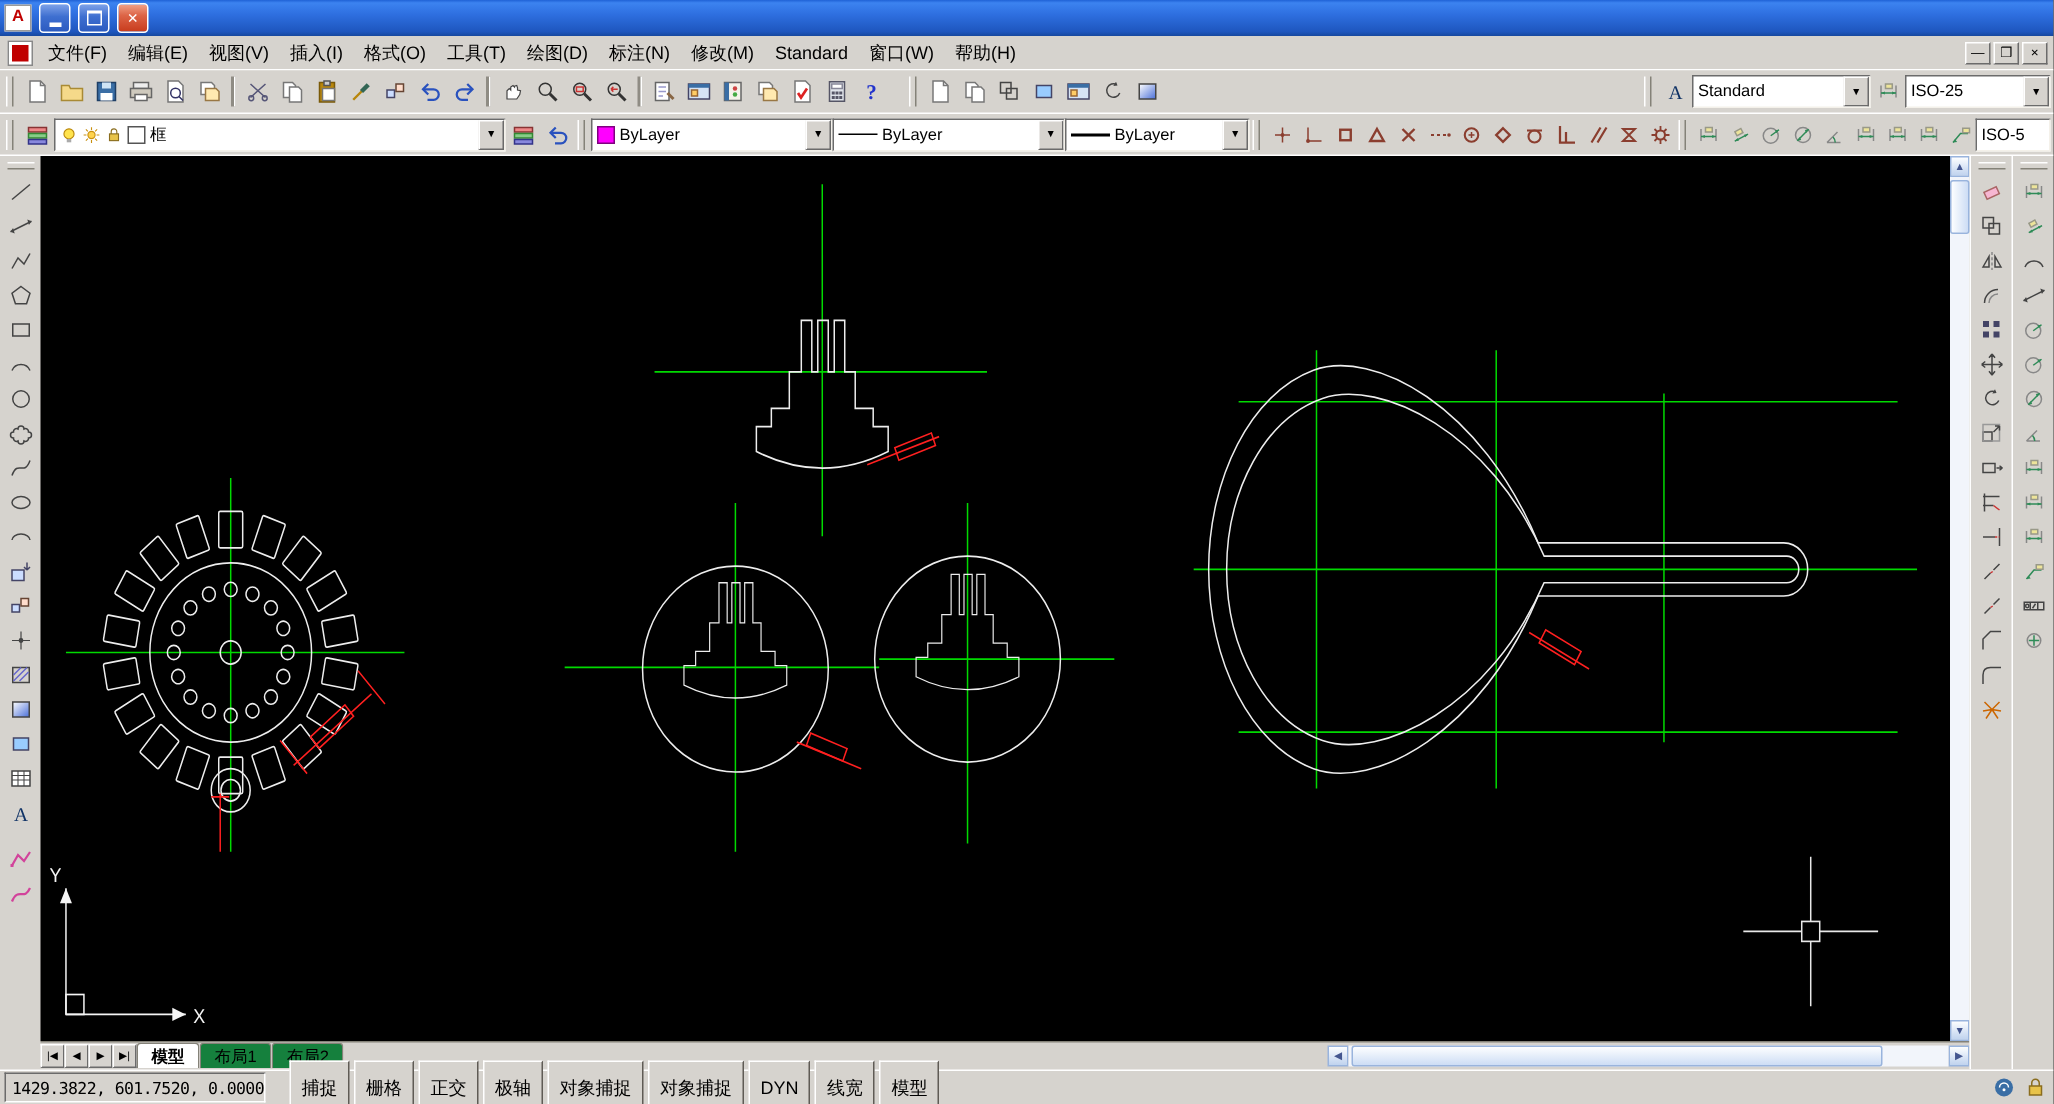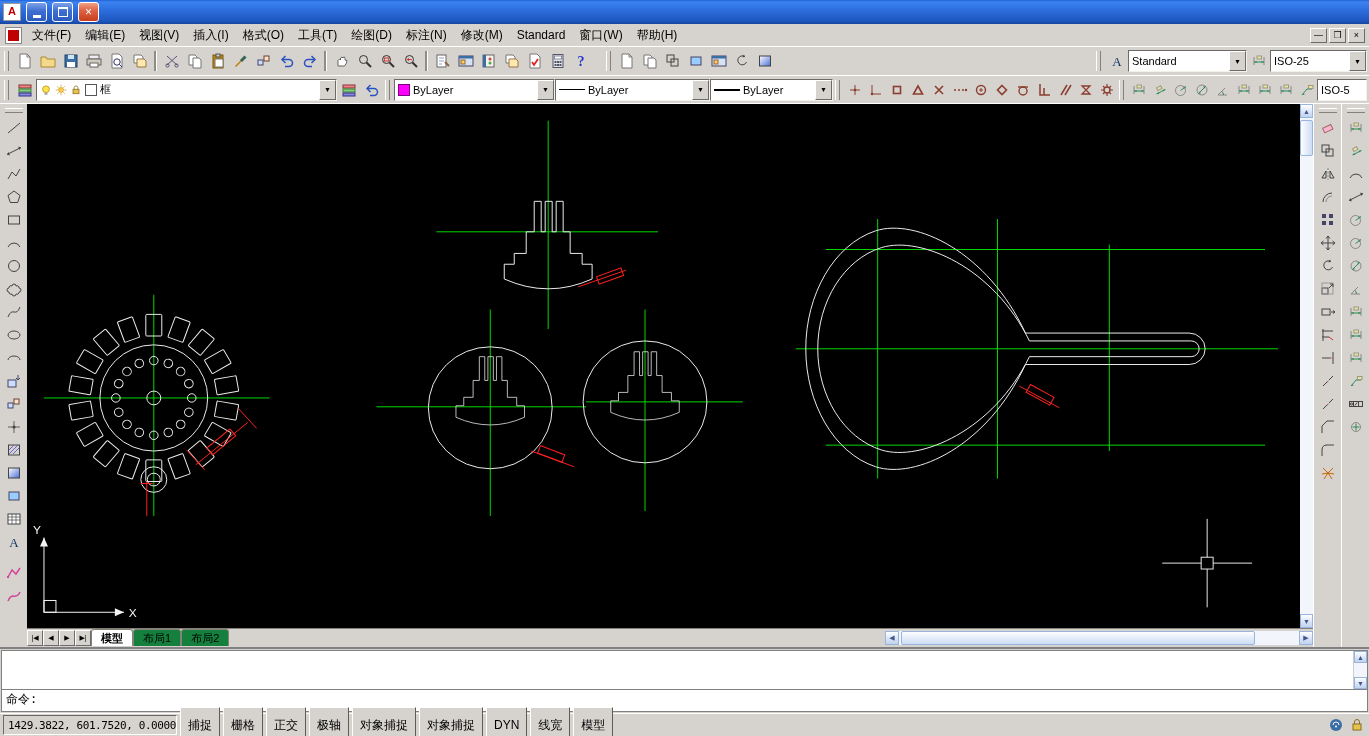--- a/index.html
+++ b/index.html
@@ -88,21 +88,21 @@
   .cmdinner{flex:1;background:#fff;border:1px solid #808080;display:flex;flex-direction:column;
     font-family:"DejaVu Sans Mono",monospace;font-size:12px;}
   .cmdhist{flex:1;display:flex;min-height:0;}
   .histlines{flex:1;padding:1px 4px;line-height:17px;white-space:pre;overflow:hidden;}
   .cmdscroll{width:13px;flex:0 0 13px;display:flex;flex-direction:column;border-left:1px solid #ccc;background:#F2F5FB;}
   .cmdscroll .mid{flex:1;}
   .cmdin{height:19px;flex:0 0 19px;border-top:1px solid #808080;padding:1px 4px;line-height:16px;}
 
   
   #statusbar{height:22px;flex:0 0 22px;display:flex;align-items:center;background:#D6D3CE;
-    border-top:1px solid #fff;padding:0 3px;gap:3px;}
+    border-top:1px solid #fff;padding:0 3px;gap:16px;}
   .coords{width:168px;flex:0 0 168px;height:18px;border:1px solid;border-color:#6b6b6b #fff #fff #6b6b6b;
     font-size:11px;display:flex;align-items:center;padding-left:4px;
     font-family:"DejaVu Sans Mono",monospace;letter-spacing:-0.4px;overflow:hidden;}
   .sbn{height:19px;border:1px solid;border-color:#fff #5f5b55 #5f5b55 #fff;background:#D6D3CE;
     font-size:12px;padding:17px 7px;display:flex;align-items:center;}
   .spacer{flex:1;}
   .sico{width:19px;height:19px;flex:0 0 19px;display:flex;align-items:center;justify-content:center;
     background:transparent;border:none;padding:0;}
 </style>
 </head>
@@ -1295,35 +1295,20 @@
           </button>
           <button class="tbtn">
             <svg class="ic" viewBox="0 0 16 16">
               <use href="#sy-cenmark"></use>
             </svg>
           </button>
         </div>
     </div>
   </div>
 
-  <div id="cmdwin">
-    <div class="cmdinner">
-      <div class="cmdhist">
-        <div class="histlines">
-          
-        </div>
-        <div class="cmdscroll">
-          <button class="sbtn" style="height:12px;flex-basis:12px">▲</button>
-          <div class="mid"></div>
-          <button class="sbtn" style="height:12px;flex-basis:12px">▼</button>
-        </div>
-      </div>
-      <div class="cmdin">命令:</div>
-    </div>
-  </div>
 
   <div id="statusbar">
     <div class="coords">1429.3822, 601.7520, 0.0000</div>
     <div style="display:flex;gap:3px">
 
     <button class="sbn" data-state="">
           <span>捕捉</span>
         </button>
         <button class="sbn" data-state="">
           <span>栅格</span>

